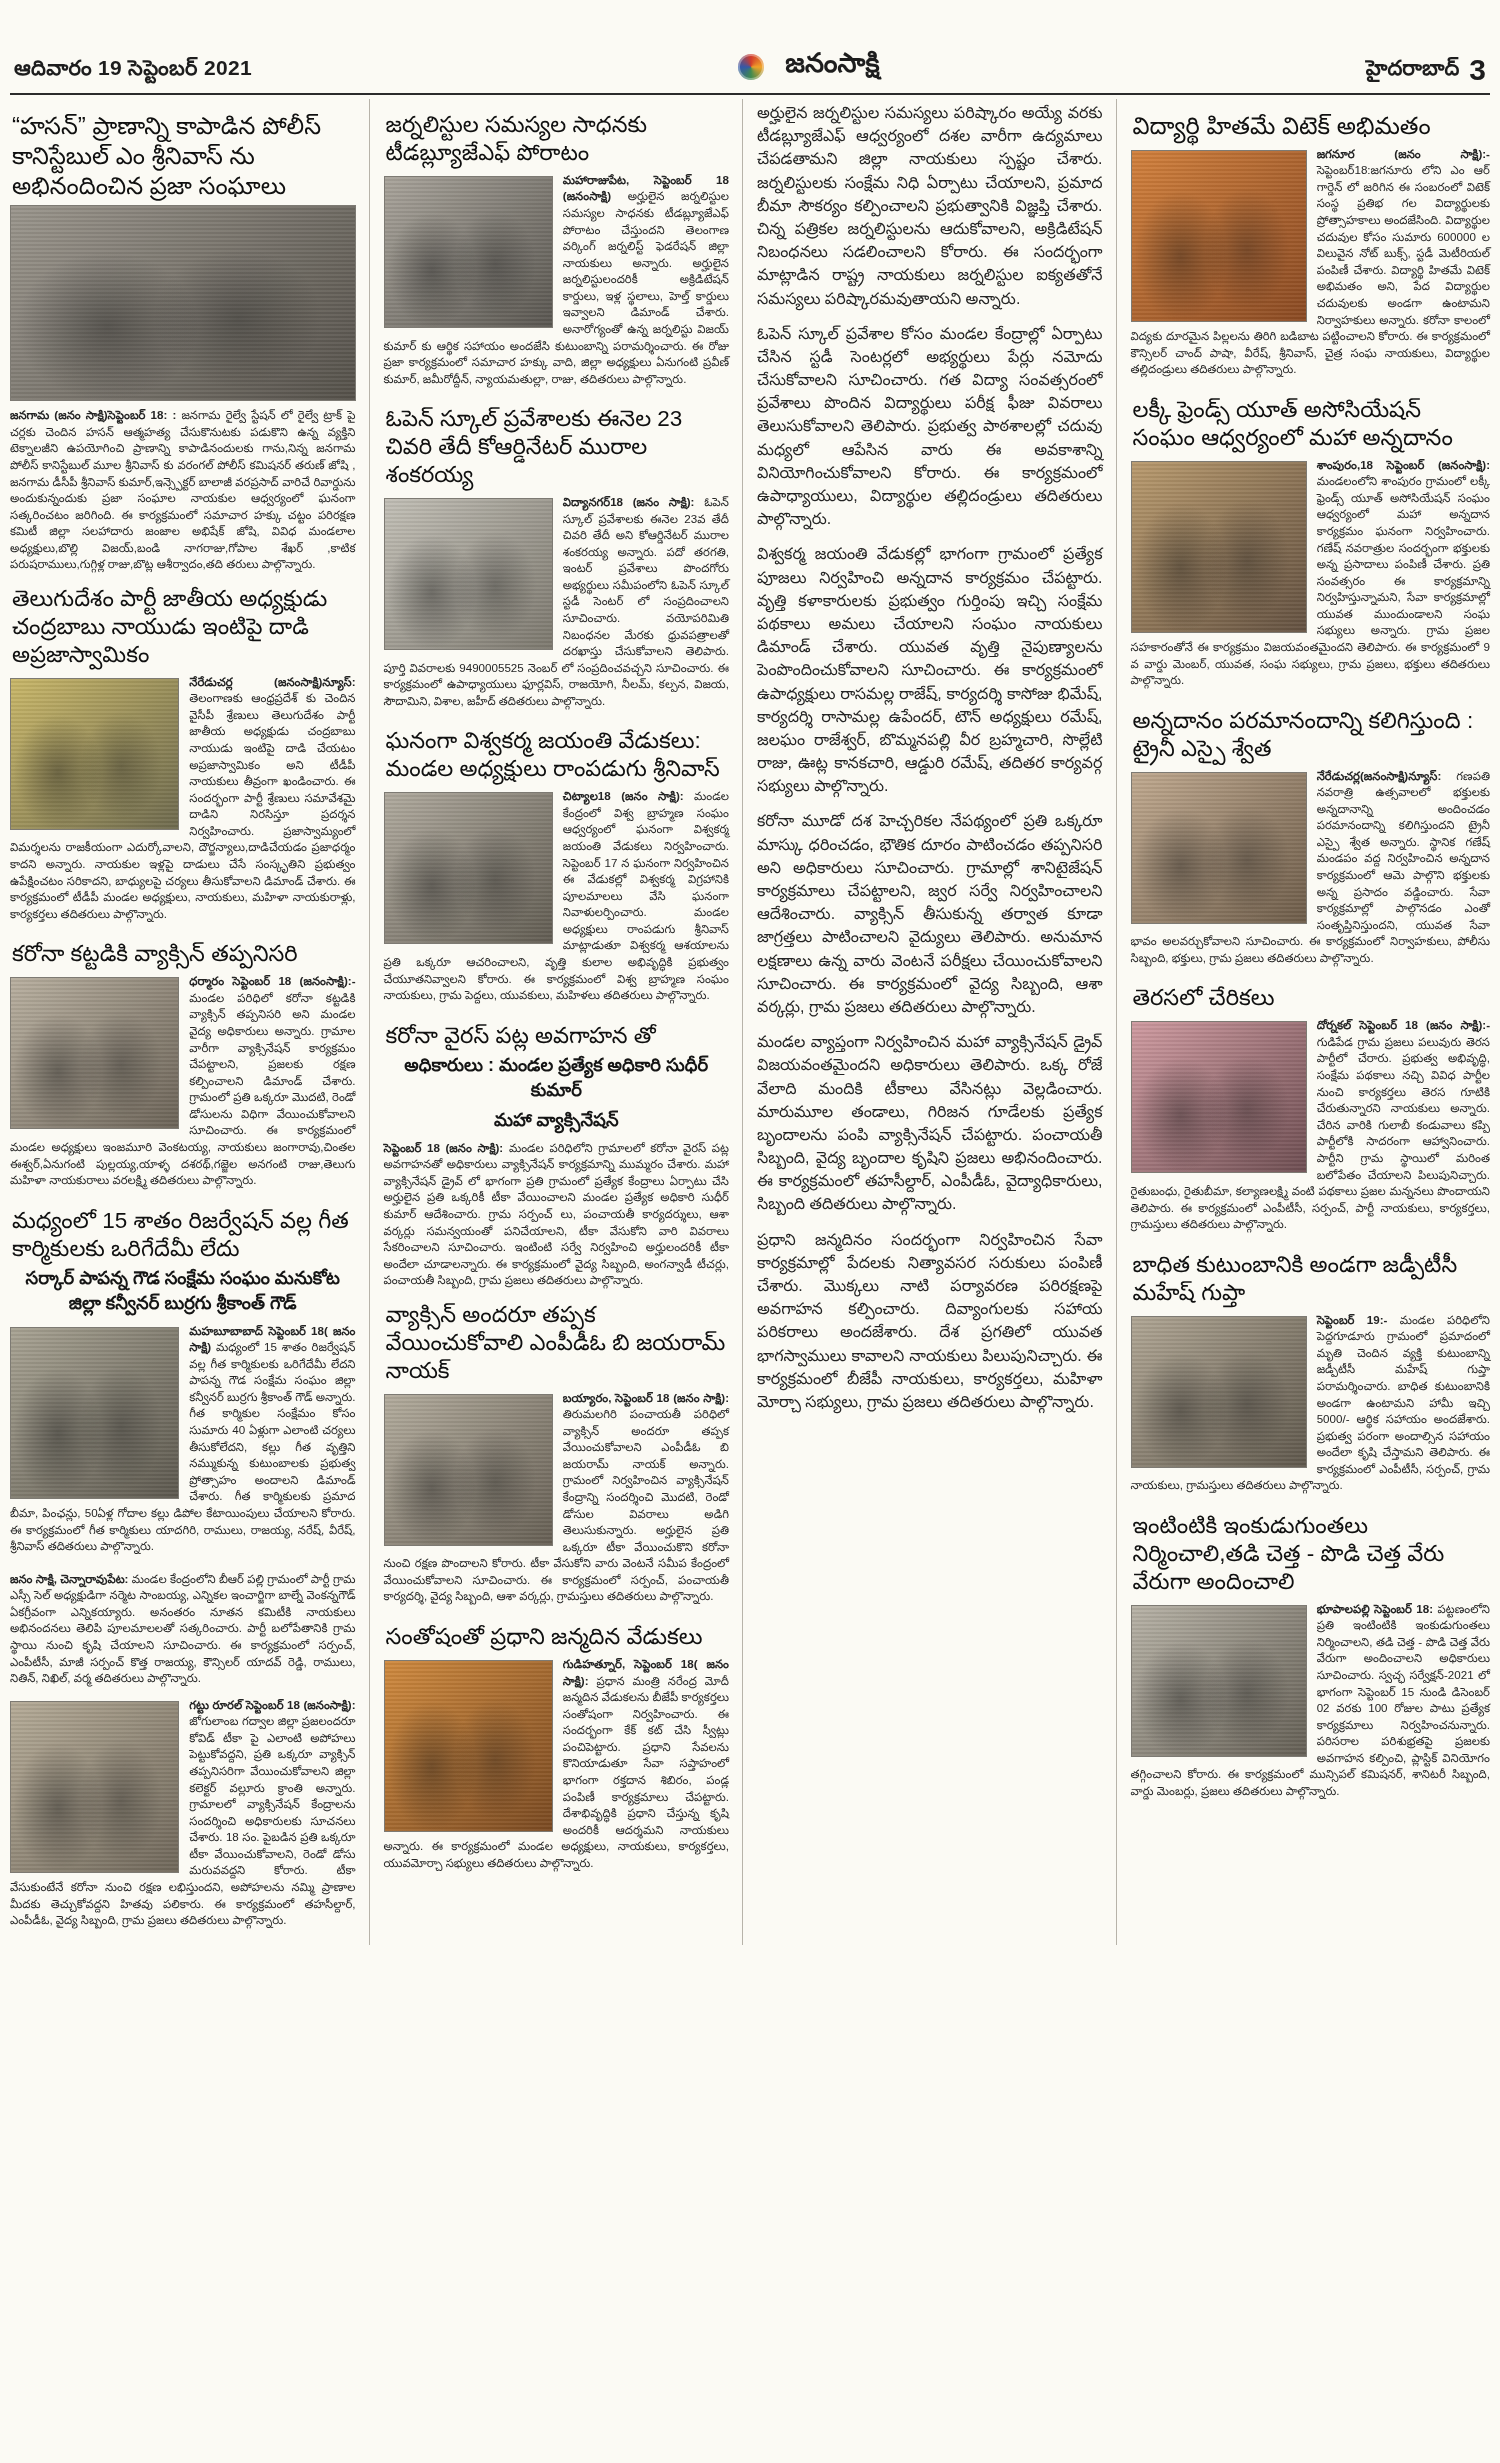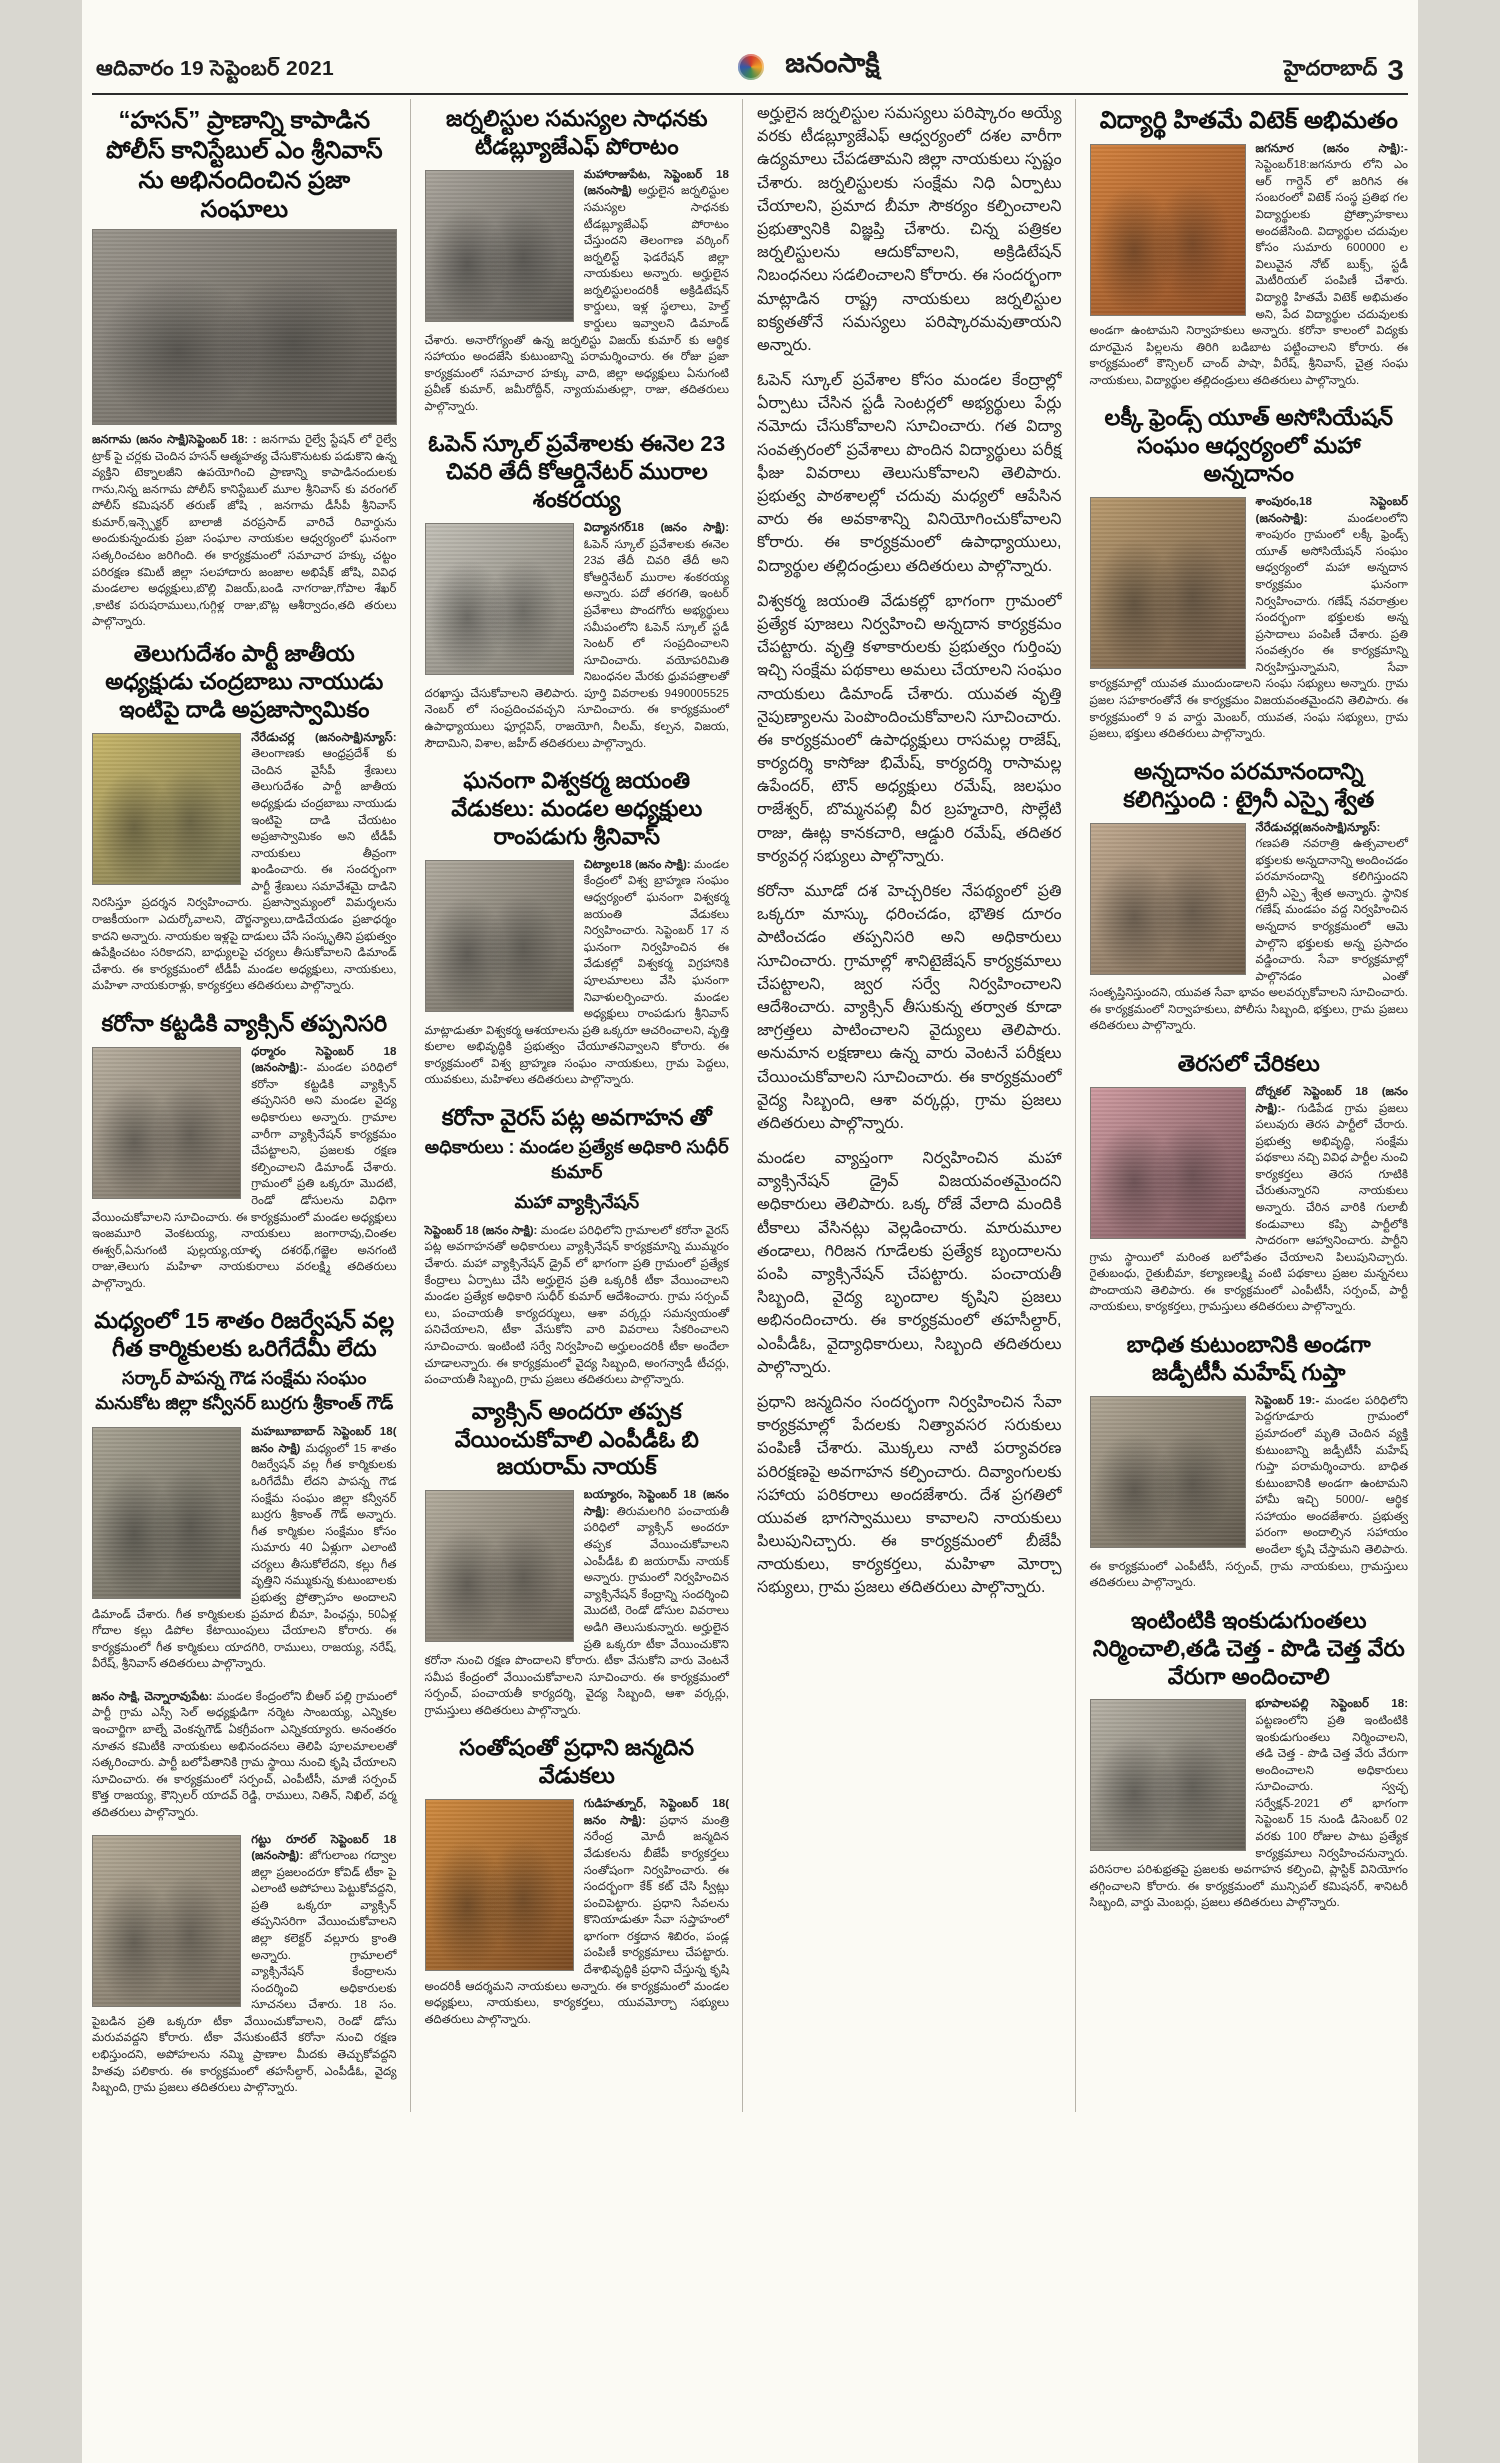--- a/index.html
+++ b/index.html
@@ -1,38 +1,38 @@
 <!DOCTYPE html>
 <html><head>
 <meta charset="utf-8">
 <style>
   html,body{margin:0;padding:0;background:#d9d7d0;}
-  .page{position:relative;width:1336px;height:2463px;margin:0 auto;background:#fbfaf4;
+  .page{position:relative;width:1500px;height:2463px;margin:0 auto;background:#fbfaf4;
         font-family:"Liberation Sans", sans-serif;color:#1d1d1d;box-sizing:border-box;
         padding:6px 10px 12px;overflow:hidden;}
   
   .hdr{display:flex;justify-content:space-between;align-items:flex-end;
        border-bottom:2px solid #2b2b2b;padding:42px 4px 8px;}
   .hdr-date{font-size:21px;font-weight:bold;letter-spacing:.3px;}
   .mast{display:flex;align-items:center;gap:21px;font-size:27px;font-weight:bold;}
   .logo{width:26px;height:26px;border-radius:50%;
         background:conic-gradient(#d23a2a,#f0a229,#3f8a4f,#3458a8,#d23a2a);
         box-shadow:inset 0 0 0 2px rgba(255,255,255,.35);}
   .ed{display:flex;align-items:flex-start;gap:10px;}
   .ed-name{font-size:21px;font-weight:bold;}
   .ed-num{font-size:30px;font-weight:bold;line-height:.9;}
   
   .cols{display:grid;grid-template-columns:repeat(4,1fr);column-gap:14px;padding-top:4px;}
   .col{min-width:0;}
   .col:not(:last-child){border-right:1px solid #b7b3a9;padding-right:13px;}
   
   .art{margin-bottom:10px;}
   .art::after{content:"";display:block;clear:both;}
-  .hl{font-size:22.5px;line-height:1.24;font-weight:bold;text-align:center;
-      margin:6px 2px 5px;color:#101010;}
+  .hl{font-size:22.5px;line-height:1.24;font-weight:normal;
+      margin:12px 2px 5px;color:#101010;}
   .hl.big{font-size:24px;}
   .subhl{font-size:18px;font-weight:bold;text-align:center;margin:0 0 5px;color:#151515;}
   .body{font-size:11.6px;line-height:1.43;text-align:justify;margin:3px 0 6px;color:#242424;}
   .dl{font-weight:bold;}
   .photo{position:relative;border:1px solid #7d7a73;box-sizing:border-box;}
   .photo::after{content:"";position:absolute;inset:0;
       background:
         radial-gradient(ellipse 38% 55% at 28% 62%, rgba(25,25,25,.38), rgba(0,0,0,0) 70%),
         radial-gradient(ellipse 34% 50% at 66% 58%, rgba(30,30,30,.32), rgba(0,0,0,0) 72%),
         repeating-linear-gradient(0deg, rgba(255,255,255,.05) 0 2px, rgba(0,0,0,.05) 2px 4px);}

